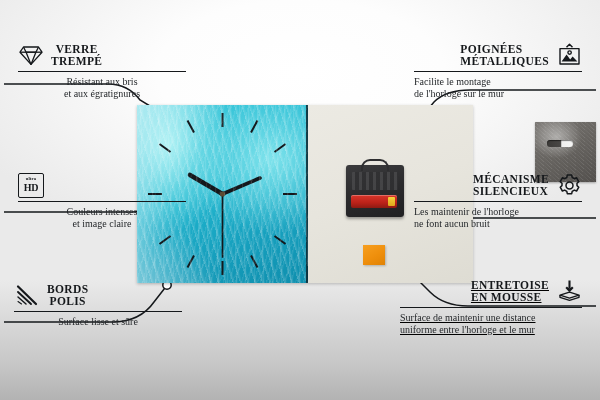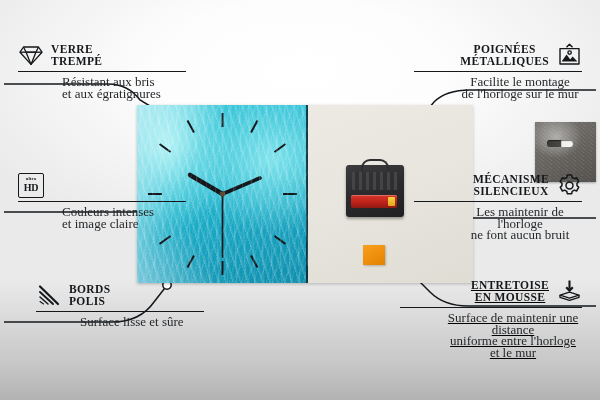--- a/index.html
+++ b/index.html
@@ -79,36 +79,35 @@
   #battery-tip{position:absolute;right:2px;top:2px;width:7px;height:9px;border-radius:1px;
     background:linear-gradient(180deg,#f6d23c,#e0a81c);}
   #acc-foam{
     left:55px;top:140px;width:22px;height:20px;
     background:linear-gradient(150deg,#f79f1f 0%,#ef8f0c 55%,#e08203 100%);
     box-shadow:1px 1px 2px rgba(0,0,0,.22);
   }
 
   
   .callout{position:absolute;width:168px;}
-  .callout.left{text-align:left;}
-  .callout.right{text-align:center;}
+  .callout.left{text-align:center;}
+  .callout.right{text-align:left;}
   .chead{display:flex;align-items:center;gap:7px;}
   .callout.right .chead{flex-direction:row-reverse;}
   .cicon{width:26px;height:26px;flex:0 0 26px;display:flex;align-items:center;justify-content:center;color:#15181b;}
   .cicon svg{display:block;}
   .ctitle{
     font-family:"Liberation Serif",serif;font-weight:bold;
     font-size:11.5px;line-height:12.5px;letter-spacing:.35px;color:#15181b;
     text-transform:uppercase;
   }
   .crule{height:1.3px;background:#15181b;margin:3px 0 4px;}
   .cdesc{
-    font-family:"Liberation Serif",serif;font-size:13px;line-height:11.4px;
+    font-family:"Liberation Serif",serif;font-size:10px;line-height:11.4px;
     color:#25282b;
-    margin-left:44px;
   }
   .hd-badge{
     width:25px;height:23px;border:1.6px solid #15181b;border-radius:2px;
     display:flex;flex-direction:column;align-items:center;justify-content:center;line-height:1;
   }
   .hd-badge .u{font-size:4.6px;font-weight:bold;letter-spacing:.2px;}
   .hd-badge .h{font-size:10px;font-weight:bold;letter-spacing:-.2px;margin-top:.5px;}
 </style>
 </head>
 <body>
@@ -208,21 +207,21 @@
         </div>
       </div>
     </div>
     <div class="crule"></div>
     <div class="cdesc">
       <div>Couleurs intenses</div>
       <div>et image claire</div>
     </div>
   </div>
 
-  <div class="callout left" style="left:36px;top:282px;">
+  <div class="callout left" style="left:14px;top:282px;">
     <div class="chead">
       <div class="cicon">
         <svg width="24" height="22" viewBox="0 0 24 22" fill="none" stroke="#15181b" stroke-linecap="round">
           <path d="M3 2.5 L21 20" stroke-width="2.2"></path>
           <path d="M3 8   L16 20" stroke-width="1.9"></path>
           <path d="M3 13  L11 20" stroke-width="1.5"></path>
           <path d="M3 17.5 L6.5 20" stroke-width="1.1"></path>
         </svg>
       </div>
       <div class="ctitle">

